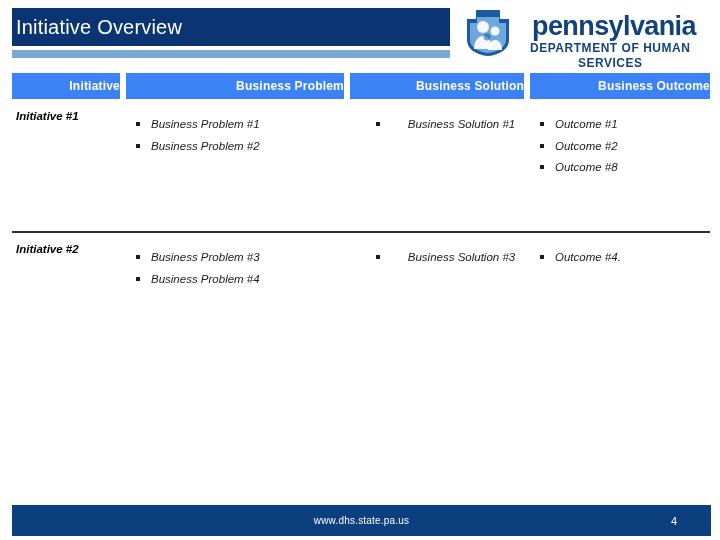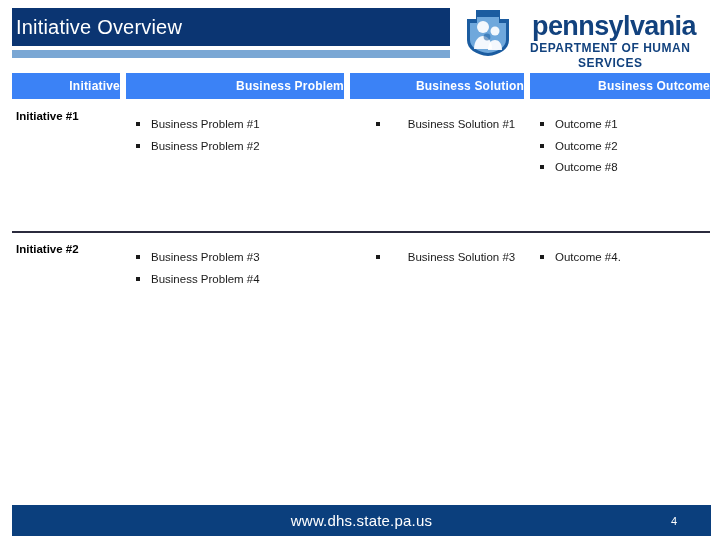--- a/index.html
+++ b/index.html
@@ -103,20 +103,21 @@
   #col-header-0 { left: 12px;  width: 108px; }
   #col-header-1 { left: 126px; width: 218px; }
   #col-header-2 { left: 350px; width: 174px; }
   #col-header-3 { left: 530px; width: 180px; }
 
   
   .row {
     position: absolute;
     left: 0;
     width: 720px;
+    font-style: italic;
   }
   #row-0 { top: 106px; height: 122px; }
   #row-1 { top: 239px; height: 60px; }
 
   .row-divider {
     position: absolute;
     left: 12px;
     top: 231px;
     width: 698px;
     height: 2px;
@@ -173,21 +174,21 @@
   #footer-url {
     position: absolute;
     left: 0;
     top: 0;
     width: 699px;
     height: 31px;
     display: flex;
     align-items: center;
     justify-content: center;
     color: #ffffff;
-    font-size: 15px;
+    font-size: 10px;
     letter-spacing: 0.2px;
   }
   #footer-page-number {
     position: absolute;
     right: 34px;
     top: 0;
     height: 31px;
     display: flex;
     align-items: center;
     color: #ffffff;

